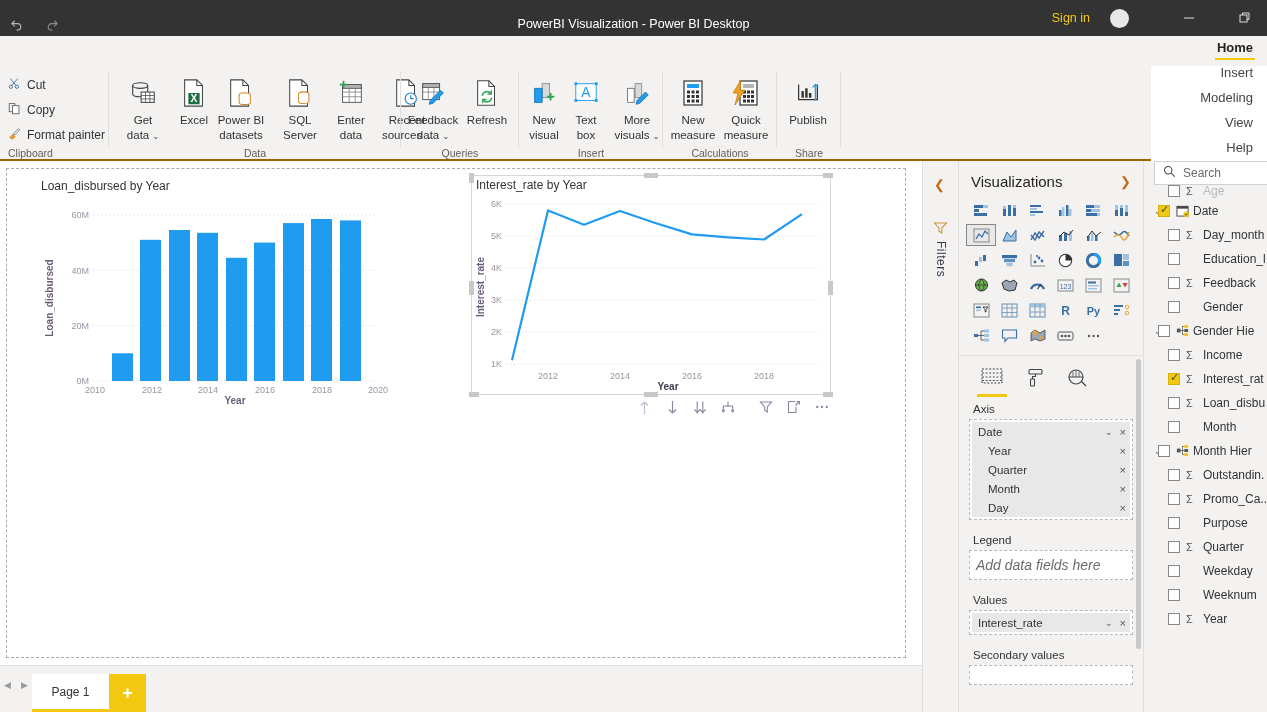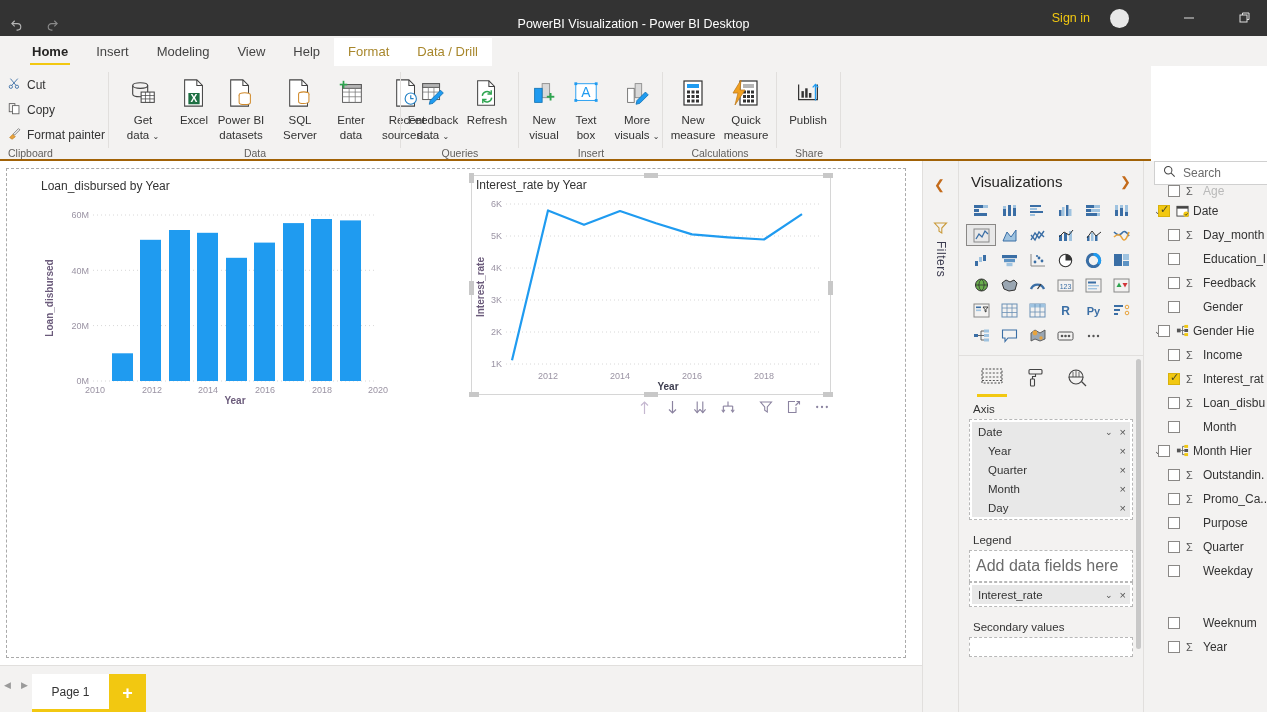--- a/index.html
+++ b/index.html
@@ -37,21 +37,21 @@
   }
   .winbtn {
     width: 44px; height: 36px; display: flex; align-items: center; justify-content: center;
     color: #e0e0e0; font-size: 13px;
   }
 
   
   .ribbon-tabs {
     position: absolute; top: 36px; left: 0; width: 1267px; height: 30px;
     background: #f3f2f1; display: flex; align-items: flex-end;
-    padding-left: 18px; font-size: 13px;
+    padding-left: 18px; font-size: 13px; flex-direction: column;
   }
   .rtab {
     padding: 4px 14px 6px 14px; color: #444; position: relative; height: 28px;
     display: flex; align-items: center;
   }
   .rtab.active { color: #252423; font-weight: bold; }
   .rtab.active::after {
     content: ""; position: absolute; left: 12px; right: 12px; bottom: 1px;
     height: 2.5px; background: #f2c811;
   }
@@ -152,21 +152,21 @@
   .well-box.empty { padding: 6px 6px; }
   .well-inner { background: #e8e8e8; }
   .well-row {
     display: flex; align-items: center; height: 19px; font-size: 11.5px; color: #333;
     padding: 0 4px 0 6px;
   }
   .well-row .nm { flex: 1; }
   .well-row .ch { font-size: 9px; color: #555; margin-right: 7px; }
   .well-row .x { font-size: 11px; color: #555; }
   .well-row.child { padding-left: 16px; }
-  .well-ph { font-size: 16px; color: #6b6b6b; }
+  .well-ph { font-size: 14px; color: #6b6b6b; font-style: italic; }
   .pane-scroll {
     position: absolute; right: 2px; top: 198px; width: 5px; height: 290px;
     background: #c8c8c8; border-radius: 3px;
   }
 
   
   .fieldspane {
     position: absolute; top: 161px; left: 1143px; width: 124px; height: 551px;
     background: #f3f2f1; border-left: 1px solid #e1dfdd; overflow: hidden;
   }
@@ -1000,20 +1000,21 @@
           <span class="x">×</span>
         </div>
       </div>
     </div>
 
     <div class="well-label" style="padding-top:14px;">Legend</div>
     <div class="well-box empty">
       <span class="well-ph">Add data fields here</span>
     </div>
 
+    <div class="well-label" style="padding-top:14px;">Values</div>
     <div class="well-box">
       <div class="well-inner">
         <div class="well-row">
           <span class="nm">Interest_rate</span>
           <span class="ch">⌄</span>
           <span class="x">×</span>
         </div>
       </div>
     </div>
 
@@ -1140,21 +1141,21 @@
       <div class="f-row" style="padding-left:24px;">
         <span class="cbox"></span>
         <span class="f-sym">Σ</span>
         <span class="f-name">Quarter</span>
       </div>
       <div class="f-row" style="padding-left:24px;">
         <span class="cbox"></span>
         <span class="f-sym"></span>
         <span class="f-name">Weekday</span>
       </div>
-      <div class="f-row" style="padding-left:24px;margin-top:28px;">
+      <div class="f-row" style="padding-left:24px;">
         <span class="cbox"></span>
         <span class="f-sym"></span>
         <span class="f-name">Weeknum</span>
       </div>
       <div class="f-row" style="padding-left:24px;">
         <span class="cbox"></span>
         <span class="f-sym">Σ</span>
         <span class="f-name">Year</span>
       </div>
     </div>

